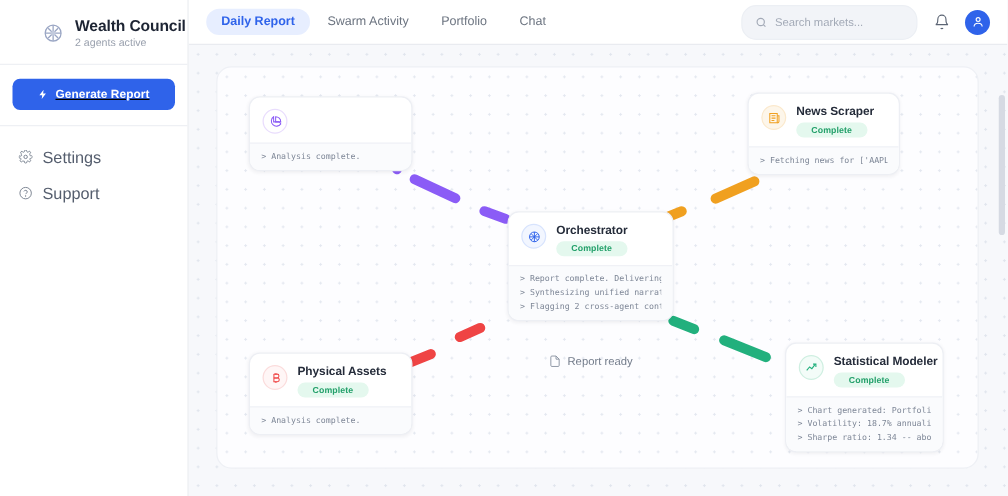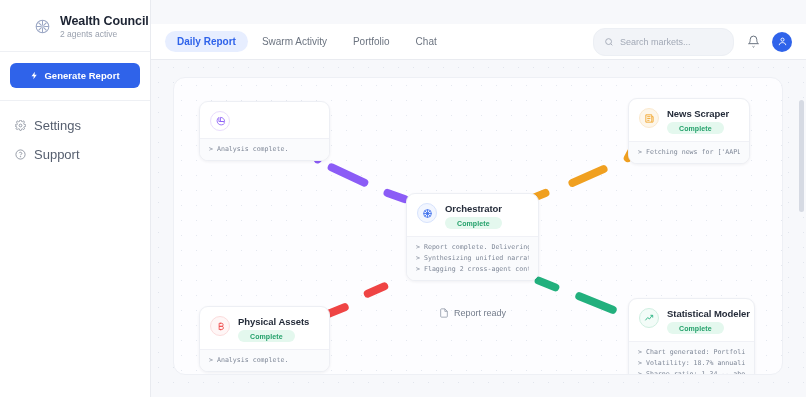--- a/index.html
+++ b/index.html
@@ -31,21 +31,21 @@
     color: #9aa6c4;
   }
   .brand-text { display: flex; flex-direction: column; gap: 1px; min-width: 0; }
   .brand-title {
     font-size: 12.5px; font-weight: bold; color: #1d2433;
     letter-spacing: -0.1px; line-height: 14px; white-space: nowrap;
   }
   .brand-sub {
     font-size: 8.5px; color: #9aa1ae; line-height: 10px; white-space: nowrap;
   }
-  .gen-wrap { padding: 11px 10px 12px 10px; border-bottom: 1px solid #eef0f4; }
+  .gen-wrap { padding: 11px 10px 12px 10px; border-bottom: 1px solid #eef0f4; text-decoration: underline; }
   .gen-btn {
     width: 100%; height: 25px; border: none; cursor: pointer;
     background: #2f63ea; color: #fff; border-radius: 6px;
     font-size: 9.5px; font-weight: bold;
     font-family: "Liberation Sans", sans-serif;
     display: flex; align-items: center; justify-content: center; gap: 5px;
     letter-spacing: 0.05px;
   }
   .bolt { display: flex; align-items: center; }
   .nav { padding: 10px 0 0 0; display: flex; flex-direction: column; }
@@ -56,21 +56,20 @@
   }
   .nav-item .nv-ico { width: 12px; height: 12px; flex: 0 0 12px; color: #7b8492;
     display:flex; align-items:center; justify-content:center; }
 
   
   .main { flex: 1 1 auto; display: flex; flex-direction: column; min-width: 0; position: relative; }
   .topbar {
     height: 36px; background: #fff; border-bottom: 1px solid #e9ebf0;
     display: flex; align-items: center; padding: 0 14px 0 14px;
     flex: 0 0 36px;
-    margin-top: 24px;
   }
   .tabs { display: flex; align-items: center; gap: 2px; }
   .tab {
     font-size: 10px; color: #6c7480; padding: 5px 12px;
     border-radius: 13px; cursor: pointer; white-space: nowrap;
   }
   .tab.active { background: #e7eeff; color: #2f63ea; font-weight: bold; }
   .top-right { margin-left: auto; display: flex; align-items: center; gap: 11px; }
   .search {
     width: 141px; height: 23px; background: #f2f4f8; border-radius: 12px;
@@ -264,21 +263,21 @@
                 <path d="M21 15.5A9 9 0 118.5 3v9h9.5a9 9 0 013 3.5z"></path>
                 <path d="M12 3a9 9 0 019 9h-9V3z"></path>
               </svg>
             </span>
           </div>
           <div class="node-log">
             <div class="log-line">&gt; Analysis complete.</div>
           </div>
         </div>
 
-        <div class="node" style="left:454px;top:20px;width:122px;">
+        <div class="node" style="left:424px;top:20px;width:122px;">
           <div class="node-head">
             <span class="node-ico" style="border-color:#fbe9cd;background:#fdf6ea;">
               <svg width="11" height="11" viewBox="0 0 24 24" fill="none" stroke="#f0a020" stroke-width="1.8">
                 <path d="M4 4h13v16H4z"></path>
                   <path d="M17 8h3v10a2 2 0 01-3 1.7"></path>
                 <path d="M7 8h7M7 12h7M7 16h5"></path>
               </svg>
             </span>
             <span class="node-meta">
               <span class="node-title">News Scraper</span>

